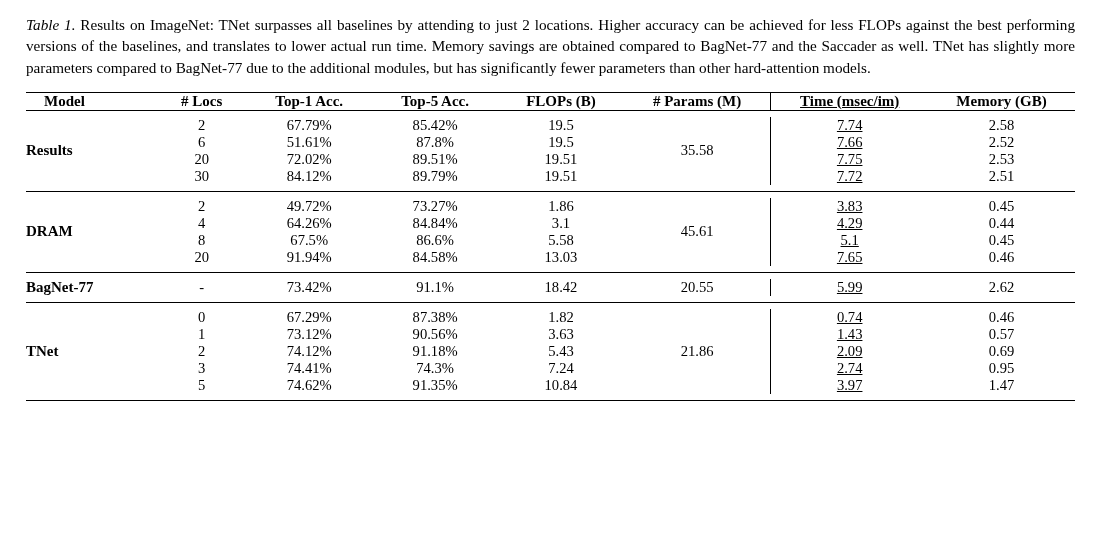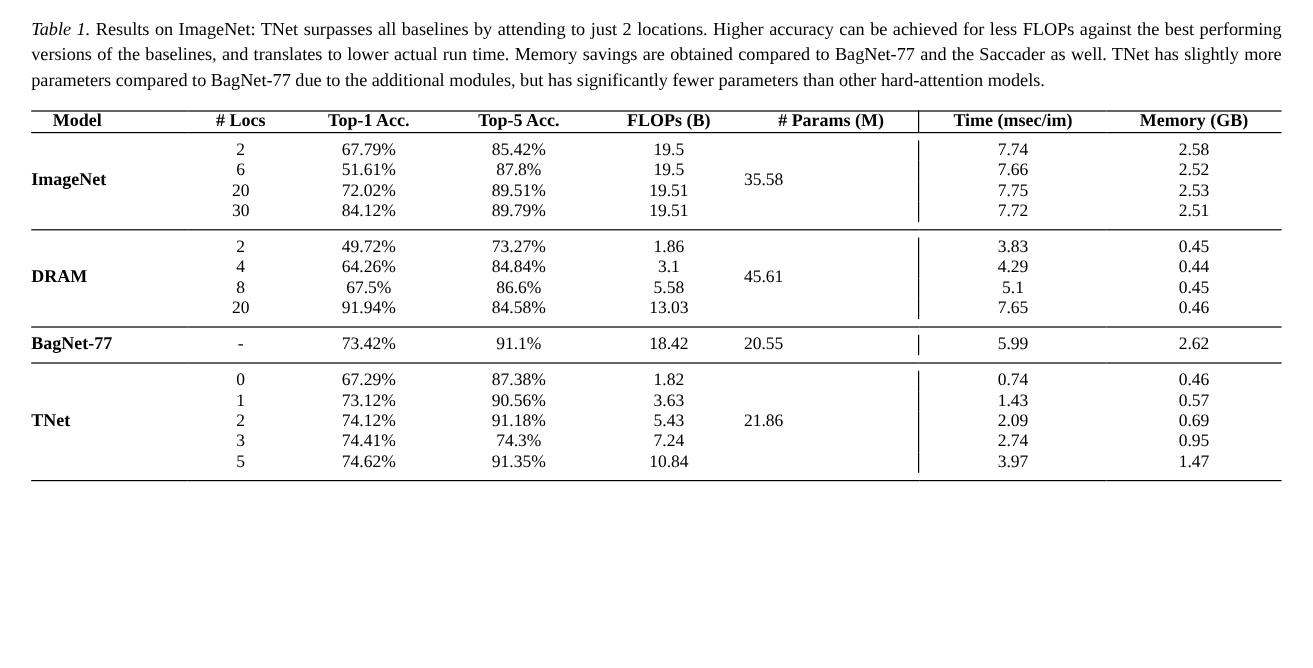--- a/index.html
+++ b/index.html
@@ -12,21 +12,21 @@
     height: 557px;
     font-family: "Liberation Serif", serif;
     color: #000000;
     overflow: hidden;
   }
   .page {
     position: relative;
     width: 1094px;
     height: 557px;
     box-sizing: border-box;
-    padding: 14px 26px 0 26px;
+    padding: 14px 19px 0 26px;
   }
   .caption {
     font-size: 15.2px;
     line-height: 1.40;
     text-align: justify;
     margin: 0 0 14px 0;
   }
   .caption .cap-label {
     font-style: italic;
   }
@@ -69,25 +69,27 @@
     text-align: left;
     padding-left: 18px;
     white-space: nowrap;
   }
   td.num {
     text-align: center;
     white-space: nowrap;
     padding: 2.5px 0;
   }
   td.params {
+    text-align: center;
     white-space: nowrap;
   }
   
   .vbar {
     border-left: 1px solid #000;
+    text-decoration: underline;
   }
   thead th.vbar {
     border-left: 1px solid #000;
   }
   .group-sep td {
     border-bottom: 1px solid #000;
     height: 0;
     font-size: 0;
     line-height: 0;
   }
@@ -140,21 +142,21 @@
       <tr class="rule-mid">
           <td colspan="8"></td>
         </tr>
     </thead>
     <tbody>
 
       <tr class="spacer-row">
           <td colspan="8"></td>
         </tr>
       <tr>
-        <td class="model-cell" rowspan="4">ImageNet</td>
+        <td class="model-cell" rowspan="4">Results</td>
         <td class="num">2</td>
         <td class="num">67.79%</td>
         <td class="num">85.42%</td>
         <td class="num">19.5</td>
         <td class="params" rowspan="4">35.58</td>
         <td class="num vbar">7.74</td>
         <td class="num">2.58</td>
       </tr>
       <tr>
         <td class="num">6</td>

